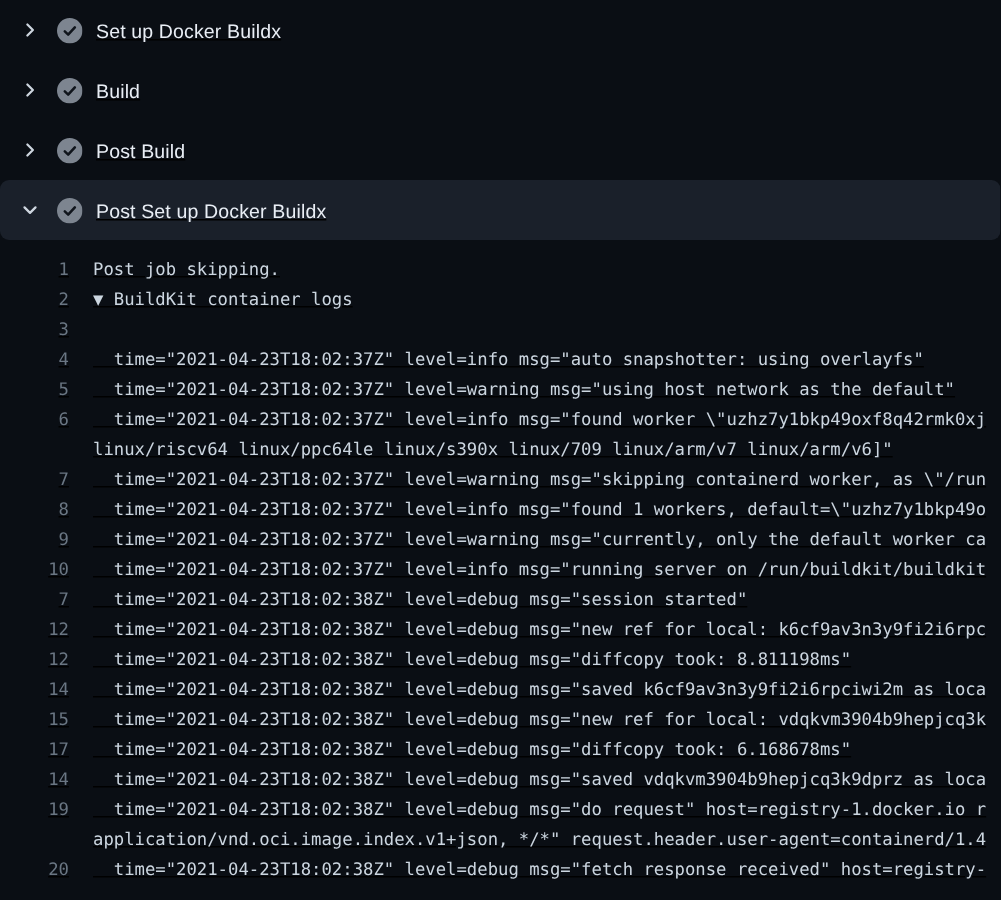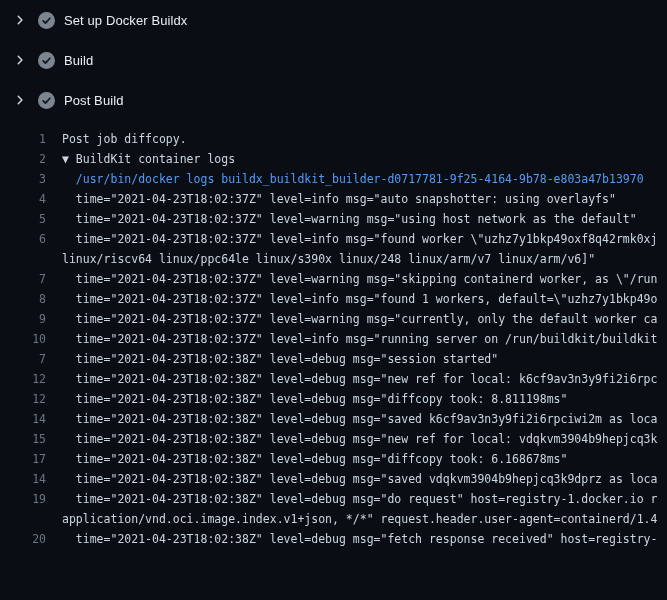--- a/index.html
+++ b/index.html
@@ -2,21 +2,21 @@
 <html style="--page-bg: #0a0e14; --row-hl: #1a202a; --step-title: #e9eef5; --chevron: #cdd5de; --check-bg: #7d8590; --check-mark: #10151c; --log-text: #ccd6e0; --ln: #6a7683; --blue: #539bf5;"><head>
 <meta charset="utf-8">
 <style>
   html, body {
     margin: 0; padding: 0;
     width: 667px; height: 600px;
     overflow: hidden;
     background: var(--page-bg, #0a0e14);
   }
   * { box-sizing: border-box; }
-  .app { width: 667px; height: 596px; overflow: hidden; }
+  .app { width: 667px; height: 596px; overflow: hidden; text-decoration: underline; }
 
   
   .steps { padding-top: 0; }
   .step-row {
     height: 40px;
     display: flex;
     align-items: center;
     padding-left: 12px;
     cursor: pointer;
     font-family: "Liberation Sans", sans-serif;
@@ -117,55 +117,69 @@
     </span>
     <span class="check">
       <svg width="17" height="17" viewBox="0 0 16 16" aria-hidden="true">
         <circle class="cc" cx="8" cy="8" r="8"></circle>
         <path class="cm" d="M4.9 8.4 L7 10.4 L11.2 5.9" stroke-width="1.6" stroke-linecap="round" stroke-linejoin="round"></path>
       </svg>
     </span>
     <span class="title">Post Build</span>
   </div>
 
+  <div class="step-row expanded">
+    <span class="chev">
+
+      <svg class="chev-down" width="14" height="14" viewBox="0 0 16 16" aria-hidden="true">
+        <path d="M3.8 6 L8 10.2 L12.2 6" fill="none" stroke="currentColor" stroke-width="1.7" stroke-linecap="round" stroke-linejoin="round"></path>
+      </svg>
+    </span>
+    <span class="check">
+      <svg width="17" height="17" viewBox="0 0 16 16" aria-hidden="true">
+        <circle class="cc" cx="8" cy="8" r="8"></circle>
+        <path class="cm" d="M4.9 8.4 L7 10.4 L11.2 5.9" stroke-width="1.6" stroke-linecap="round" stroke-linejoin="round"></path>
+      </svg>
+    </span>
+    <span class="title">Post Set up Docker Buildx</span>
+  </div>
 </div>
   <div class="log" id="logRoot">
   <div class="log-line">
     <span class="ln">1</span>
-    <span class="txt">Post job diffcopy.</span>
+    <span class="txt">Post job skipping.</span>
   </div>
 
   <div class="log-line">
     <span class="ln">2</span>
     <span class="txt group">▼ BuildKit container logs</span>
   </div>
 
   <div class="log-line">
     <span class="ln">3</span>
-    <span class="txt command">  /usr/bin/docker logs buildx_buildkit_builder-d0717781-9f25-4164-9b78-e803a47b13970</span>
   </div>
 
   <div class="log-line">
     <span class="ln">4</span>
     <span class="txt">  time="2021-04-23T18:02:37Z" level=info msg="auto snapshotter: using overlayfs"</span>
   </div>
 
   <div class="log-line">
     <span class="ln">5</span>
     <span class="txt">  time="2021-04-23T18:02:37Z" level=warning msg="using host network as the default"</span>
   </div>
 
   <div class="log-line">
     <span class="ln">6</span>
     <span class="txt">  time="2021-04-23T18:02:37Z" level=info msg="found worker \"uzhz7y1bkp49oxf8q42rmk0xj</span>
   </div>
 
   <div class="log-line">
     <span class="ln"></span>
-    <span class="txt">linux/riscv64 linux/ppc64le linux/s390x linux/248 linux/arm/v7 linux/arm/v6]"</span>
+    <span class="txt">linux/riscv64 linux/ppc64le linux/s390x linux/709 linux/arm/v7 linux/arm/v6]"</span>
   </div>
 
   <div class="log-line">
     <span class="ln">7</span>
     <span class="txt">  time="2021-04-23T18:02:37Z" level=warning msg="skipping containerd worker, as \"/run</span>
   </div>
 
   <div class="log-line">
     <span class="ln">8</span>
     <span class="txt">  time="2021-04-23T18:02:37Z" level=info msg="found 1 workers, default=\"uzhz7y1bkp49o</span>

